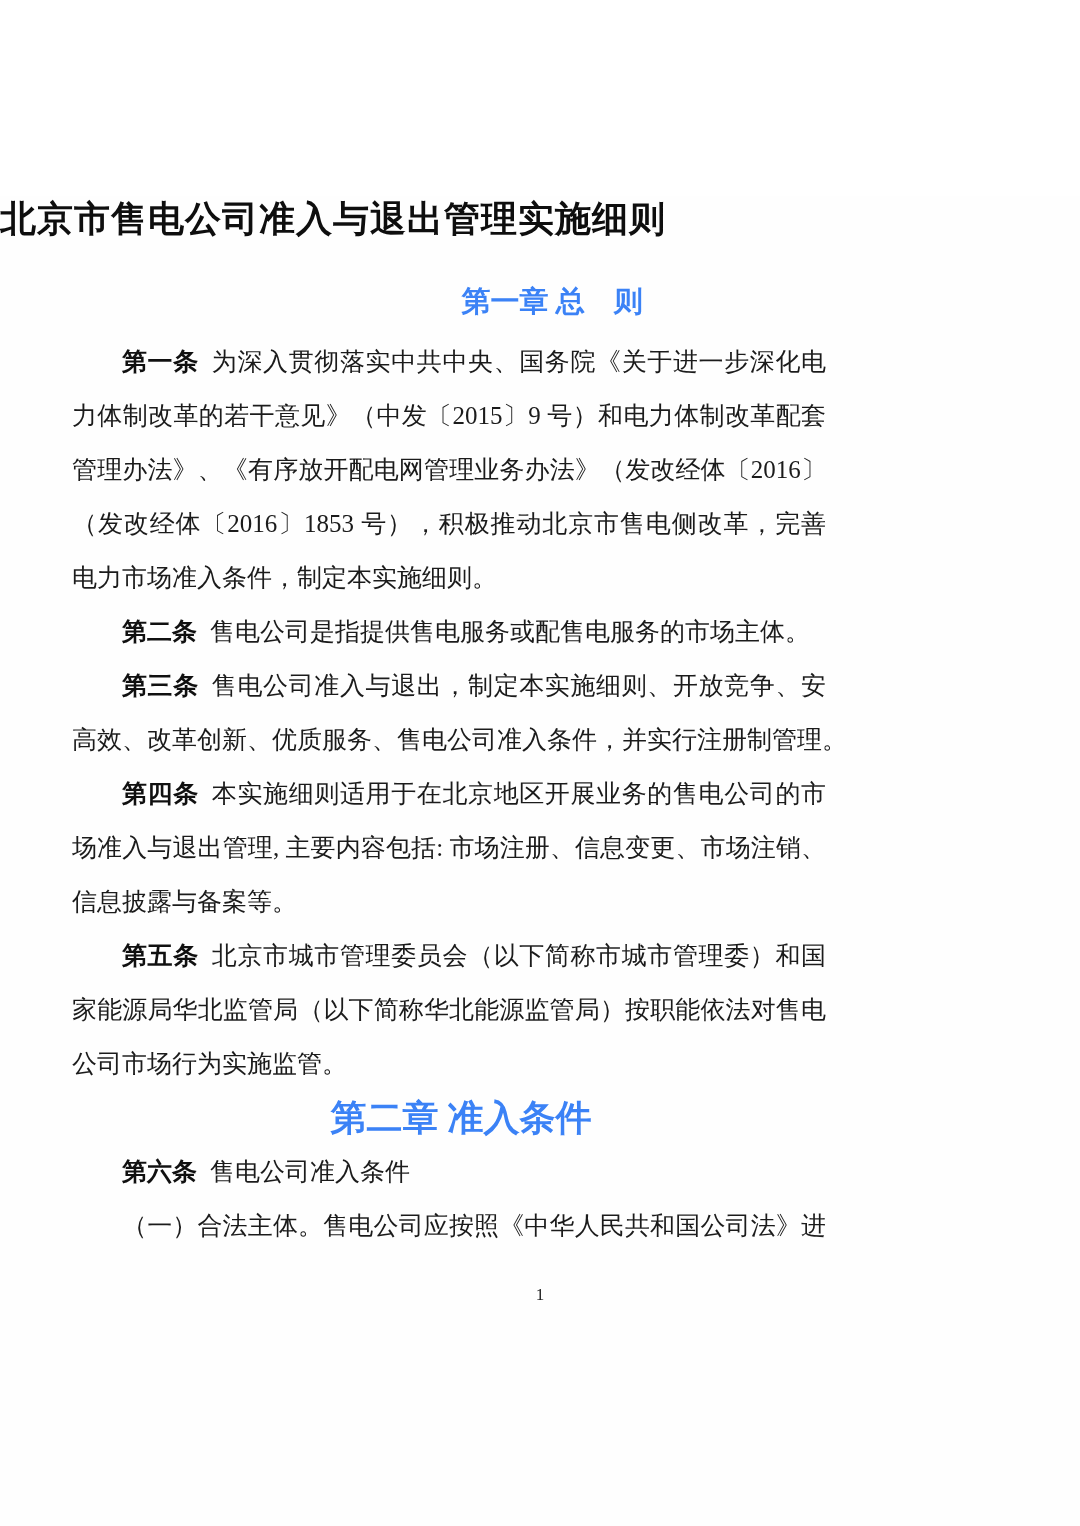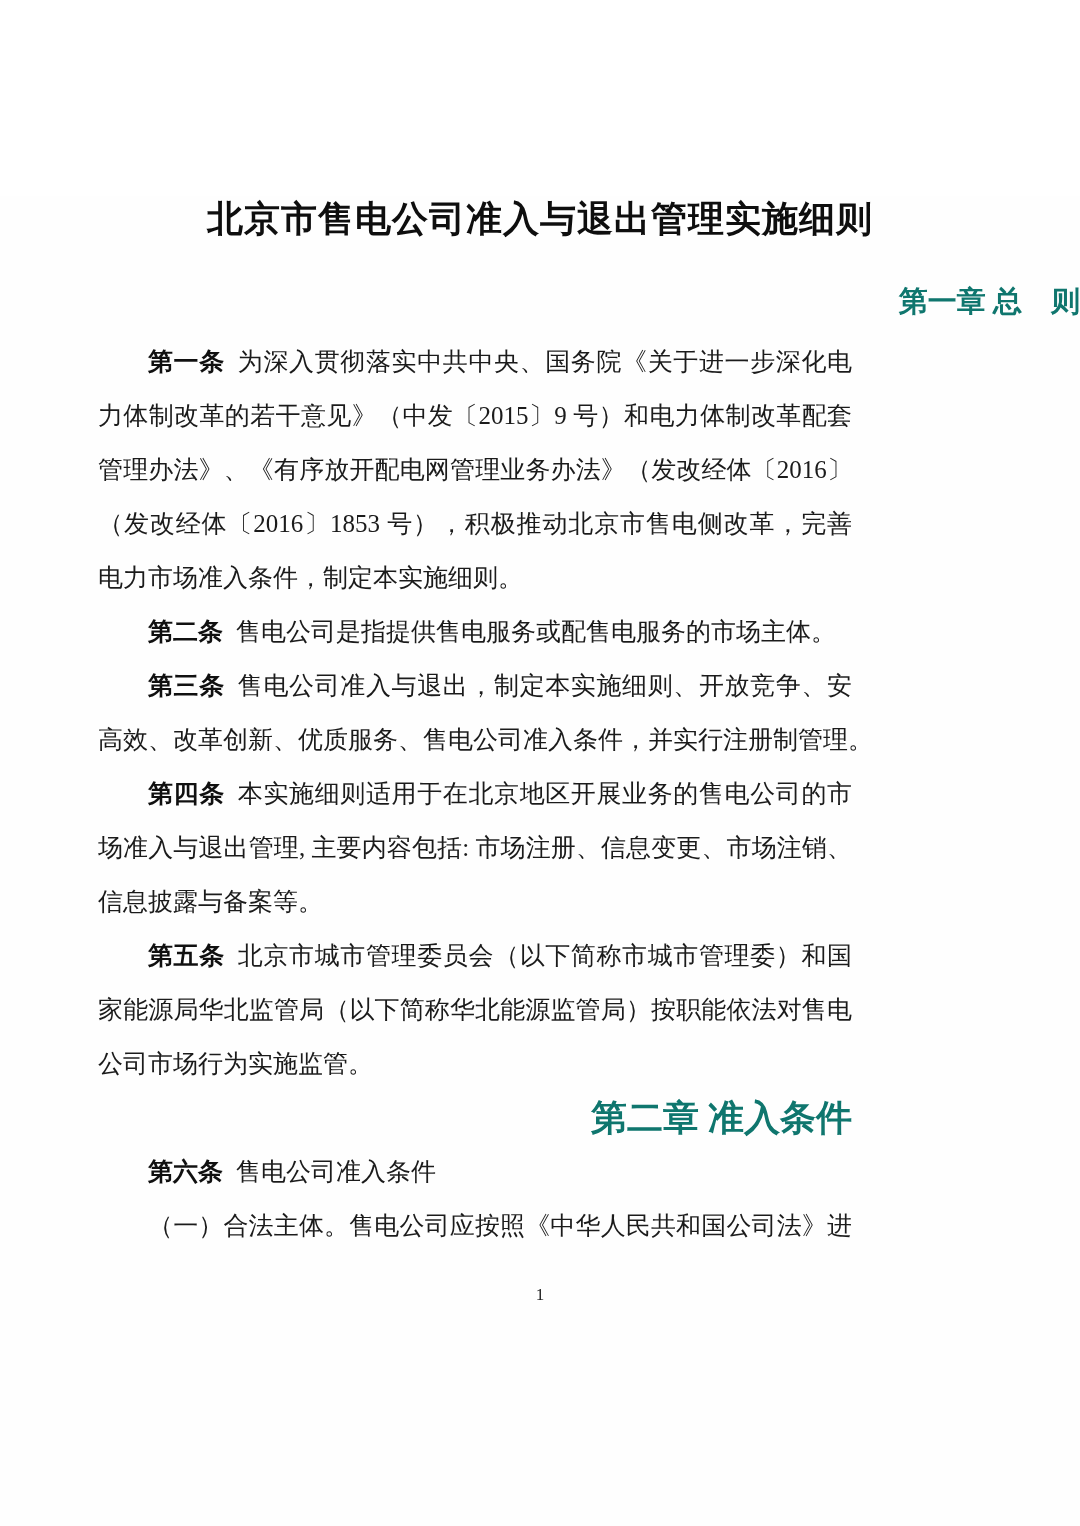--- a/index.html
+++ b/index.html
@@ -11,40 +11,39 @@
     -webkit-font-smoothing:antialiased;
     overflow:hidden;
   }
   .page {
     position:relative;
     width:1080px; height:1526px;
     background:#fefefe;
   }
   .doc-title {
     margin:196px 0 0 0;
-    text-align:center;
     font-family:"Liberation Sans", sans-serif;
     font-size:36px;
     line-height:46px;
     font-weight:800;
     letter-spacing:1px;
     color:#0e0e0e;
   }
   .chapter-heading {
     margin:34px 0 0 0;
-    text-align:right;
+    text-align:center;
     font-size:29px;
     line-height:50px;
     font-weight:700;
-    color:#0f766e;
+    color:#3b82f6;
     padding-left:24px;
   }
   .body-col {
     width:754px;
-    margin:9px 0 0 98px;
+    margin:9px 0 0 72px;
   }
   .bl {                      
     font-size:25px;
     line-height:54px;
     height:54px;
     text-align:justify;
     text-align-last:left;
     white-space:nowrap;
     color:#1b1b1b;
   }

